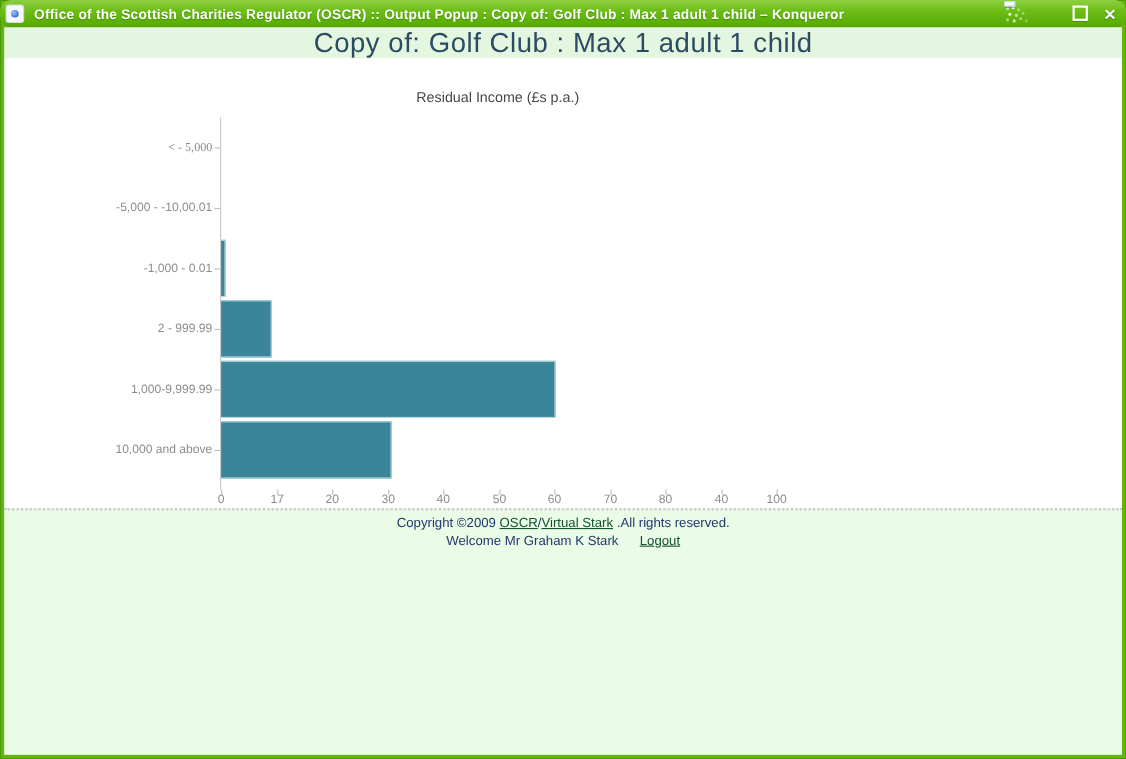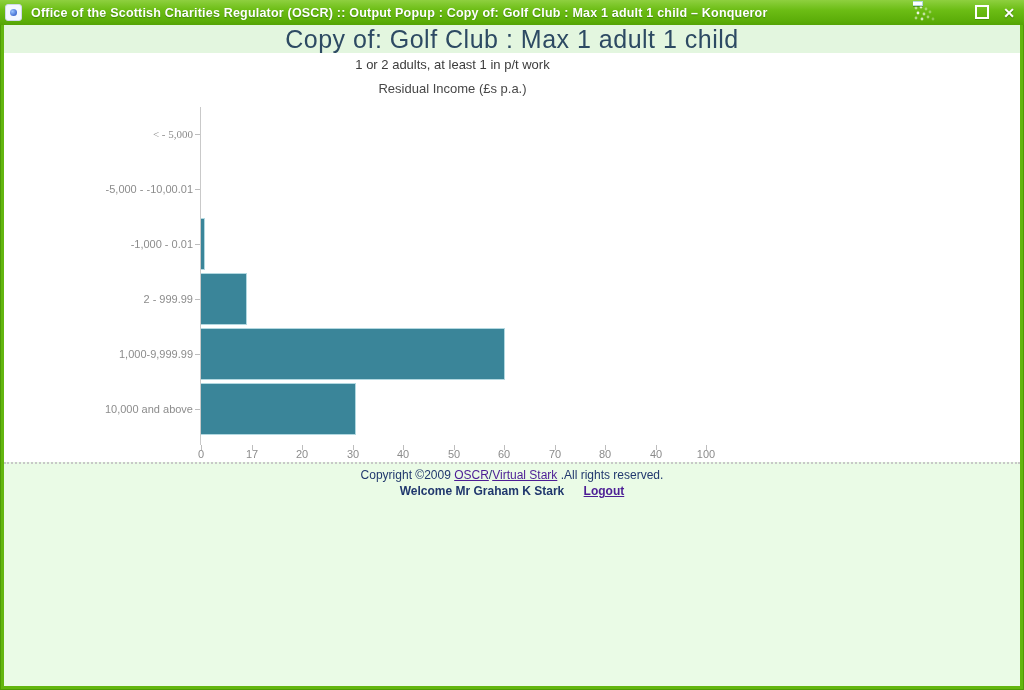--- a/index.html
+++ b/index.html
@@ -1,20 +1,20 @@
 <!DOCTYPE html>
 <html><head>
 <meta charset="utf-8">
 <style>
   html,body{margin:0;padding:0;background:#9aa79a;font-family:"Liberation Sans",sans-serif;}
   .window{position:relative;width:1024px;height:690px;background:#63b60f;overflow:hidden;box-shadow:inset 0 0 0 1px #4e9a05;}
   
   .titlebar{position:absolute;top:0;left:0;right:0;height:25px;
     background:linear-gradient(180deg,#8ed03f 0%,#6cbd15 40%,#5bad08 85%,#54a305 100%);
-    display:flex;align-items:center;}
+    display:flex;align-items:center;border-radius:11px;}
   .win-icon{width:15px;height:15px;margin-left:5px;background:#f4f8ff;border-radius:3px;border:1px solid #cfd8ea;
     display:flex;align-items:center;justify-content:center;flex:0 0 auto;}
   .win-icon .glyph{width:7px;height:7px;border-radius:50%;background:radial-gradient(circle at 35% 35%,#9cc4ff,#1c49c0);}
   .win-title{margin-left:9px;color:#ffffff;font-weight:bold;font-size:12.5px;letter-spacing:.2px;
     text-shadow:0 1px 1px rgba(20,80,0,.45);white-space:nowrap;overflow:hidden;}
   .tb-right{position:absolute;right:8px;top:0;height:25px;display:flex;align-items:center;gap:13px;}
   .throbber{width:22px;height:16px;}
   .btn-min,.btn-max,.btn-close{width:14px;height:14px;display:flex;align-items:flex-end;justify-content:center;cursor:default;}
   .btn-min .bar{width:9px;height:3px;background:#fff;margin-bottom:2px;box-shadow:0 1px 0 rgba(20,80,0,.4);}
   .btn-max .box{width:10px;height:10px;border:2px solid #fff;margin-bottom:1px;box-shadow:0 1px 0 rgba(20,80,0,.3);}
@@ -32,22 +32,22 @@
   .cat-label{position:absolute;left:-201px;width:193px;text-align:right;line-height:55px;
     font-size:11px;color:#8c8c8c;white-space:nowrap;}
   .cat-tick{position:absolute;left:-6px;top:27px;width:5px;height:1px;background:#bdbdbd;}
   .bar{position:absolute;left:0;top:1px;height:50px;background:#3a8599;border:1px solid #b2d8e0;border-left:none;}
   .xtick{position:absolute;width:1px;height:5px;top:338px;background:#bdbdbd;}
   .xlabel{position:absolute;top:341px;width:34px;text-align:center;font-size:11px;color:#8c8c8c;}
   
   .footer{position:absolute;top:437px;left:0;right:0;bottom:0;background:#eafbe6;
     border-top:2px dotted #c8c8c8;text-align:center;font-size:12px;color:#21386e;}
   .footer .line1{margin-top:4px;}
-  .footer .line2{margin-top:2px;font-weight:bold;}
-  .flink{color:#4c1d95;text-decoration:underline;cursor:pointer;}
+  .footer .line2{margin-top:2px;}
+  .flink{color:#14532d;text-decoration:underline;cursor:pointer;}
   .logout{margin-left:16px;}
 </style>
 </head>
 <body>
 
 <div class="window">
 
   <div class="titlebar">
     <div class="win-icon">
       <div class="glyph"></div>
@@ -76,21 +76,20 @@
     </div>
   </div>
 
   <div class="content">
 
     <div class="head-strip">
       <span class="page-title">Copy of: Golf Club : Max 1 adult 1 child</span>
     </div>
 
     <div class="chart-section">
-      <div class="subtitle">1 or 2 adults, at least 1 in p/t work</div>
       <div class="chart-title">Residual Income (£s p.a.)</div>
       <div class="plot">
           <div class="row" style="top: 0px; font-family: Liberation Serif, serif;">
             <div class="cat-label">&lt; - 5,000</div>
             <div class="cat-tick"></div>
           </div>
           <div class="row" style="top: 55px;">
             <div class="cat-label">-5,000 - -10,00.01</div>
             <div class="cat-tick"></div>
           </div>

